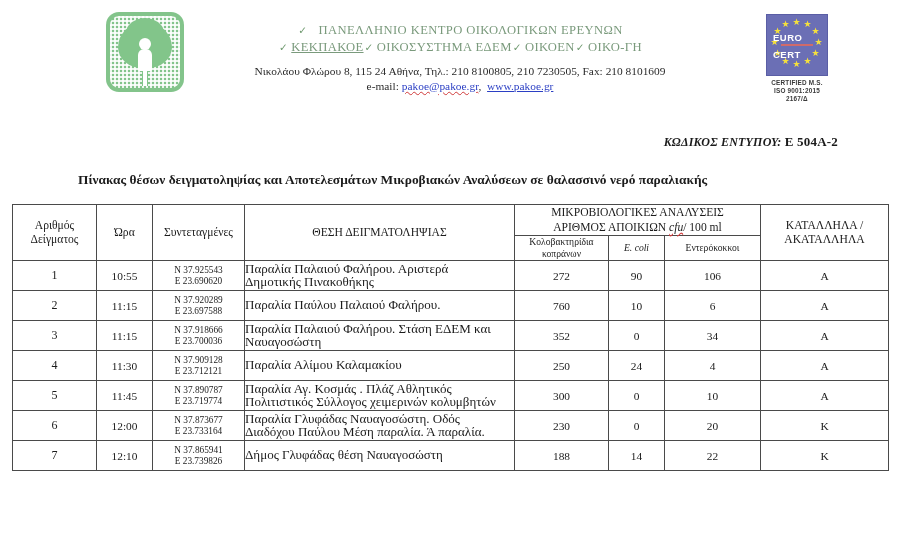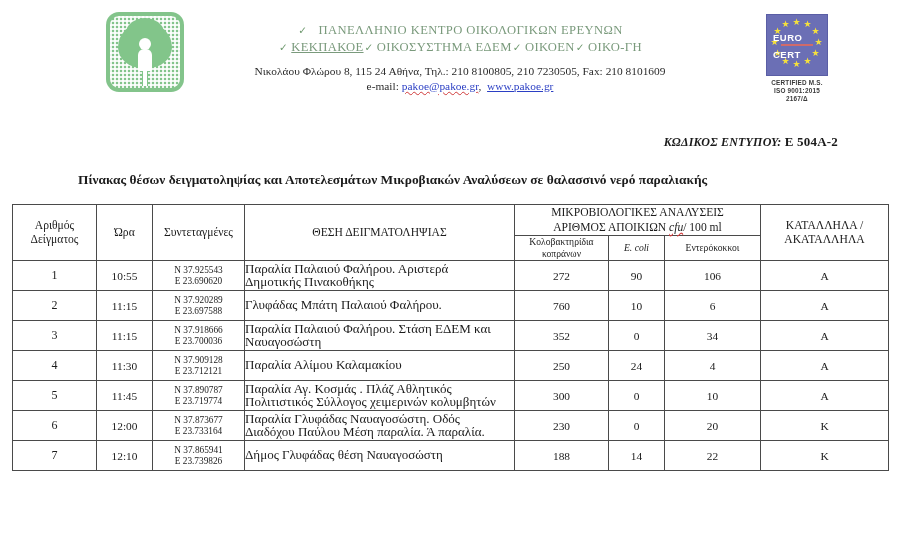--- a/index.html
+++ b/index.html
@@ -434,21 +434,21 @@
       <td class="c-ok">Α</td>
     </tr>
     <tr>
       <td class="c-num">2</td>
       <td class="c-time">11:15</td>
       <td class="c-coord">
         <span>N 37.920289</span><br>
         <span>E 23.697588</span>
       </td>
       <td class="c-loc">
-        <span>Γλυφάδας  Μπάτη Παλαιού Φαλήρου.</span><br>
+        <span>Παραλία  Παύλου Παλαιού Φαλήρου.</span><br>
         <span></span>
       </td>
       <td class="c-val">760</td>
       <td class="c-val">10</td>
       <td class="c-val">6</td>
       <td class="c-ok">Α</td>
     </tr>
     <tr>
       <td class="c-num">3</td>
       <td class="c-time">11:15</td>

